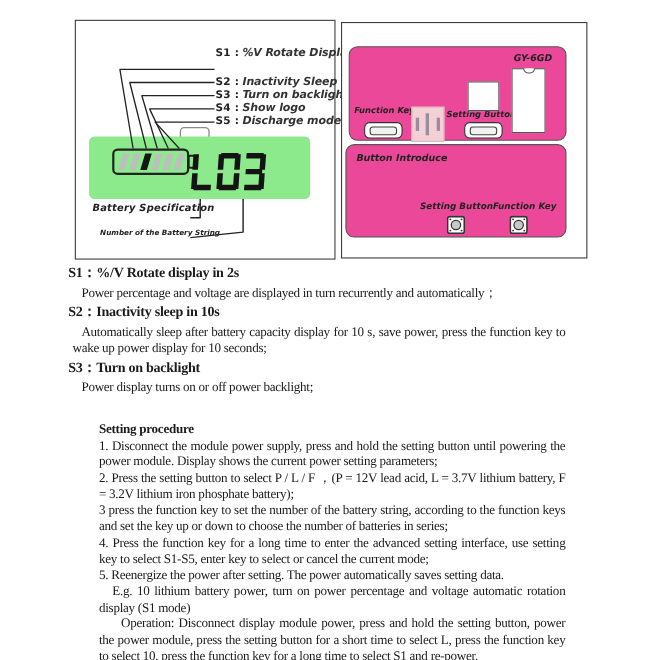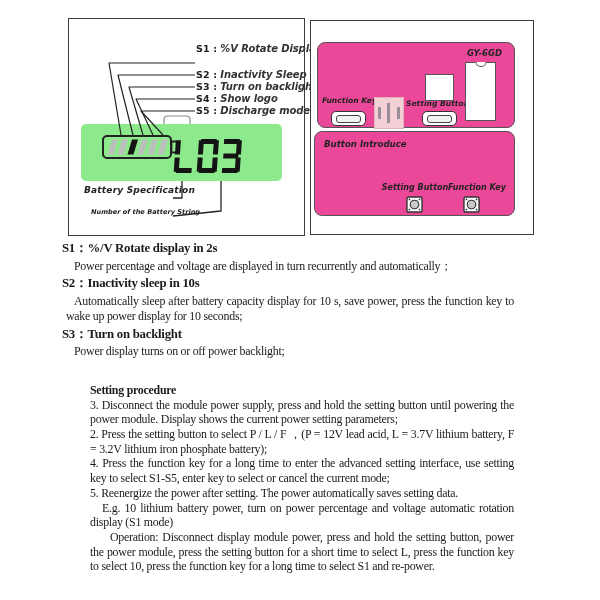--- a/index.html
+++ b/index.html
@@ -211,21 +211,22 @@
   <p class="s-head">S1：%/V Rotate display in 2s</p>
   <p class="s-body">Power percentage and voltage are displayed in turn recurrently and automatically；</p>
   <p class="s-head">S2：Inactivity sleep in 10s</p>
   <p class="s-body">Automatically sleep after battery capacity display for 10 s, save power, press the function key to wake up power display for 10 seconds;</p>
   <p class="s-head">S3：Turn on backlight</p>
   <p class="s-body">Power display turns on or off power backlight;</p>
 
   <div id="proc">
     <p class="proc-title">Setting procedure</p>
     <div id="proc-steps">
-        <p class="step">3. Disconnect the module power supply, press and hold the setting button until powering the power module. Display shows the current power setting parameters;</p>
+        <p class="step">1. Disconnect the module power supply, press and hold the setting button until powering the power module. Display shows the current power setting parameters;</p>
         <p class="step">2. Press the setting button to select P / L / F ，(P = 12V lead acid, L = 3.7V lithium battery, F = 3.2V lithium iron phosphate battery);</p>
+        <p class="step">3 press the function key to set the number of the battery string, according to the function keys and set the key up or down to choose the number of batteries in series;</p>
         <p class="step">4. Press the function key for a long time to enter the advanced setting interface, use setting key to select S1-S5, enter key to select or cancel the current mode;</p>
         <p class="step">5. Reenergize the power after setting. The power automatically saves setting data.</p>
       </div>
     <p class="eg">E.g. 10 lithium battery power, turn on power percentage and voltage automatic rotation display (S1 mode)</p>
     <p class="op">Operation: Disconnect display module power, press and hold the setting button, power the power module, press the setting button for a short time to select L, press the function key to select 10, press the function key for a long time to select S1 and re-power.</p>
   </div>
 </div>
 
 </body></html>

